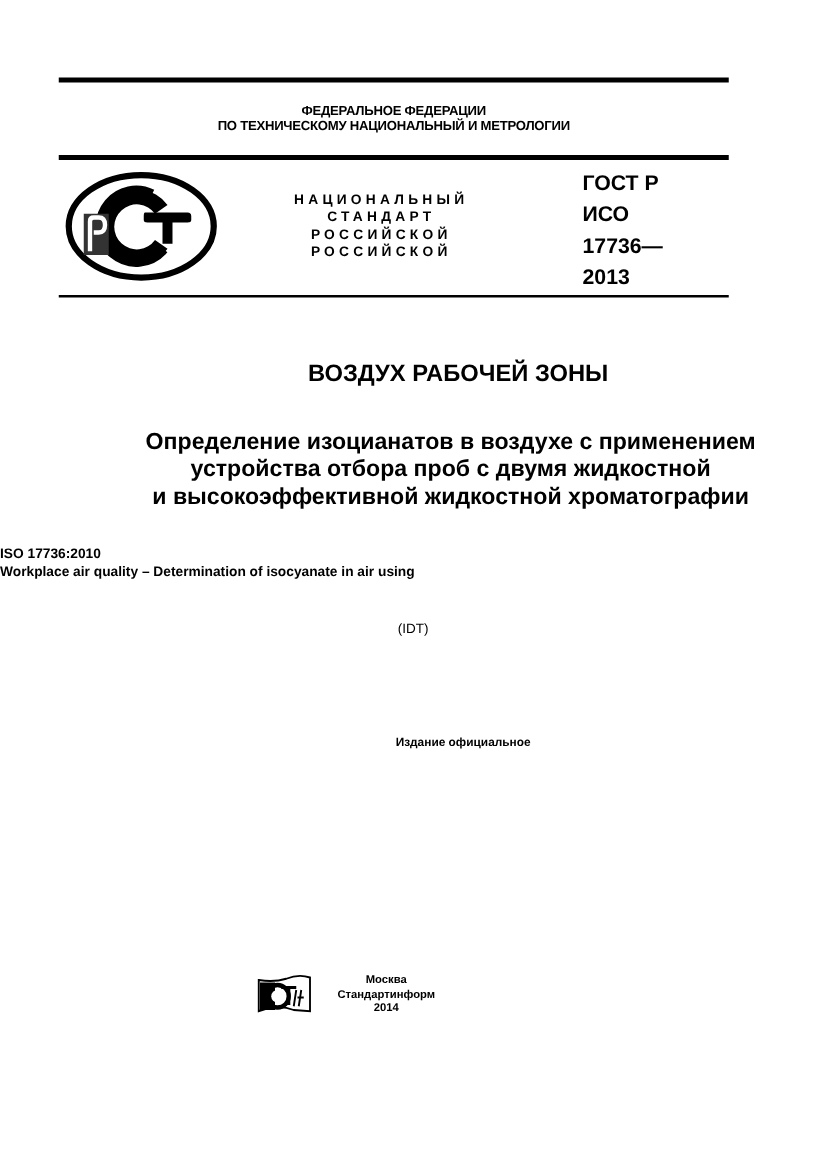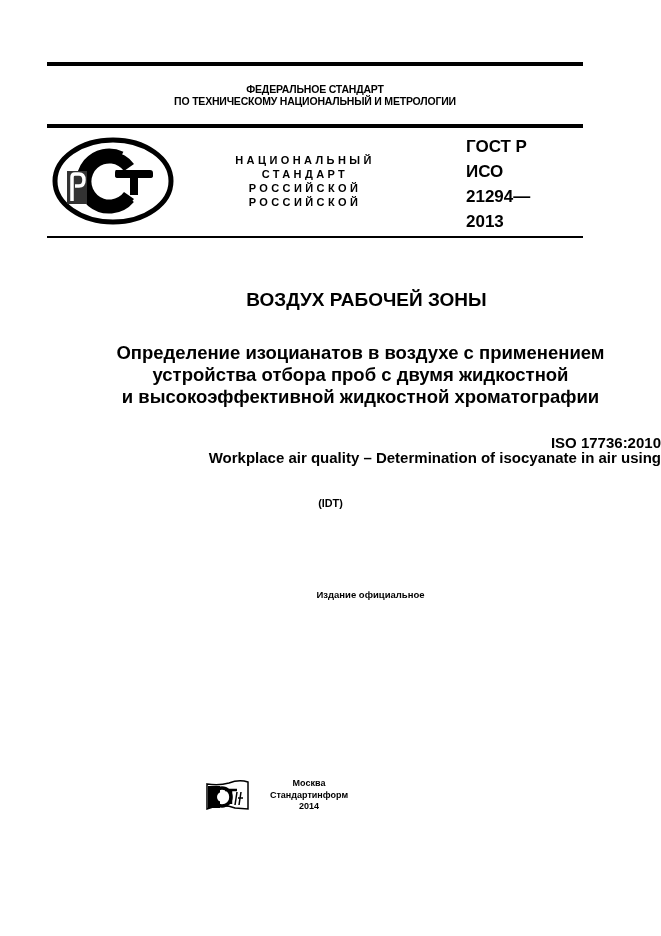--- a/index.html
+++ b/index.html
@@ -7,33 +7,33 @@
   .rule { position:absolute; left:47px; width:536px; background:#000; }
   .r1 { top:62px; height:4px; }
   .r2 { top:124px; height:4px; }
   .r3 { top:236px; height:2px; }
   .agency { position:absolute; top:83px; left:47px; width:536px; text-align:center; font-weight:bold; font-size:10.5px; line-height:12px; letter-spacing:-0.2px; }
   .logo { position:absolute; left:52px; top:137px; width:122px; height:88px; }
   .natstd { position:absolute; left:232px; top:153px; width:146px; text-align:center; font-weight:bold; font-size:11px; line-height:14px; letter-spacing:3.4px; }
   .gost { position:absolute; left:466px; top:134px; font-weight:bold; font-size:17px; line-height:25px; }
   .title { position:absolute; top:289px; left:0; width:661px; text-align:center; font-weight:bold; font-size:19px;padding-left:36px; }
   .subtitle { position:absolute; top:342px; left:0; width:661px; text-align:center; font-weight:bold; font-size:18.5px; line-height:22px;margin-left:30px; }
-  .iso { position:absolute; top:436px; left:0; width:661px; text-align:right; font-weight:bold; font-size:15px; line-height:14.5px; }
-  .idt { position:absolute; top:497px; left:0; width:661px; text-align:center; font-weight:bold; font-size:10.8px; }
+  .iso { position:absolute; top:436px; left:0; width:661px; text-align:left; font-weight:bold; font-size:11px; line-height:14.5px; }
+  .idt { position:absolute; top:497px; left:0; width:661px; text-align:center; font-weight:normal; font-size:10.8px; }
   .edition { position:absolute; top:589px; left:0; width:661px; text-align:center; font-weight:bold; font-size:9.5px;margin-left:40px; }
   .pub-logo { position:absolute; left:205px; top:778px; width:45px; height:33px; }
   .publisher { position:absolute; left:265px; top:778px; width:88px; text-align:center; font-weight:bold; font-size:9px; line-height:11.5px; }
 </style>
 </head>
 <body>
 
 <div class="rule r1"></div>
 
 <div class="agency">
-  <div>ФЕДЕРАЛЬНОЕ СТАНДАРТ</div>
+  <div>ФЕДЕРАЛЬНОЕ ФЕДЕРАЦИИ</div>
   <div>ПО ТЕХНИЧЕСКОМУ НАЦИОНАЛЬНЫЙ И МЕТРОЛОГИИ</div>
 </div>
 
 <div class="rule r2"></div>
 
 <div class="logo">
   <svg width="122" height="88" viewBox="0 0 122 88">
     <ellipse cx="61" cy="44" rx="58" ry="41" fill="#fff" stroke="#000" stroke-width="5"></ellipse>
     <path d="M82,27 A30,30 0 1 0 82,62 L72,55 A18,18 0 1 1 72,34 Z" fill="#000"></path>
     <circle cx="57" cy="44" r="28" fill="none" stroke="#000" stroke-width="9" stroke-dasharray="125 60" transform="rotate(40 57 44)"></circle>
@@ -46,21 +46,21 @@
 <div class="natstd">
   <div>НАЦИОНАЛЬНЫЙ</div>
   <div>СТАНДАРТ</div>
   <div>РОССИЙСКОЙ</div>
   <div>РОССИЙСКОЙ</div>
 </div>
 
 <div class="gost">
   <div>ГОСТ Р</div>
   <div>ИСО</div>
-  <div>21294—</div>
+  <div>17736—</div>
   <div>2013</div>
 </div>
 
 <div class="rule r3"></div>
 
 <div class="title">ВОЗДУХ РАБОЧЕЙ ЗОНЫ</div>
 
 <div class="subtitle">
   <div>Определение изоцианатов в воздухе с применением</div>
   <div>устройства отбора проб с двумя жидкостной</div>

